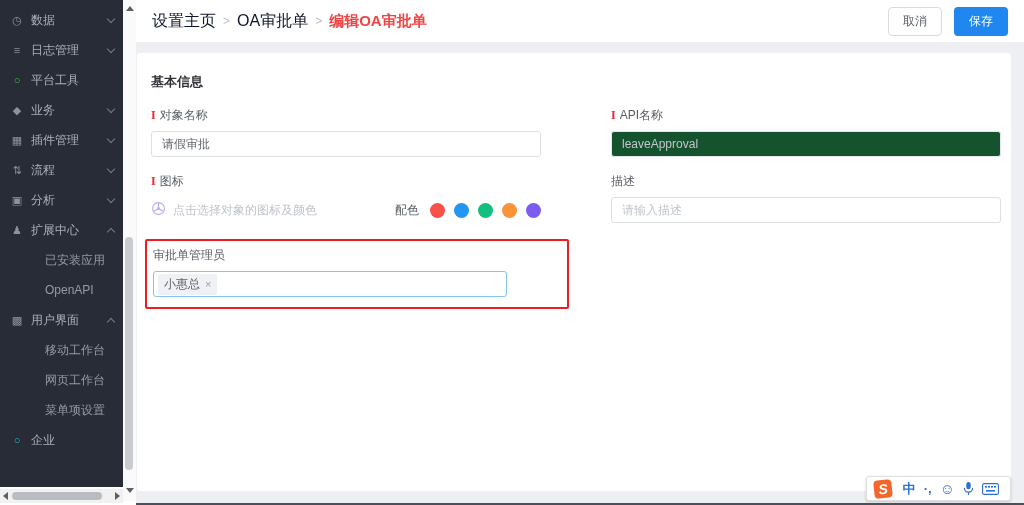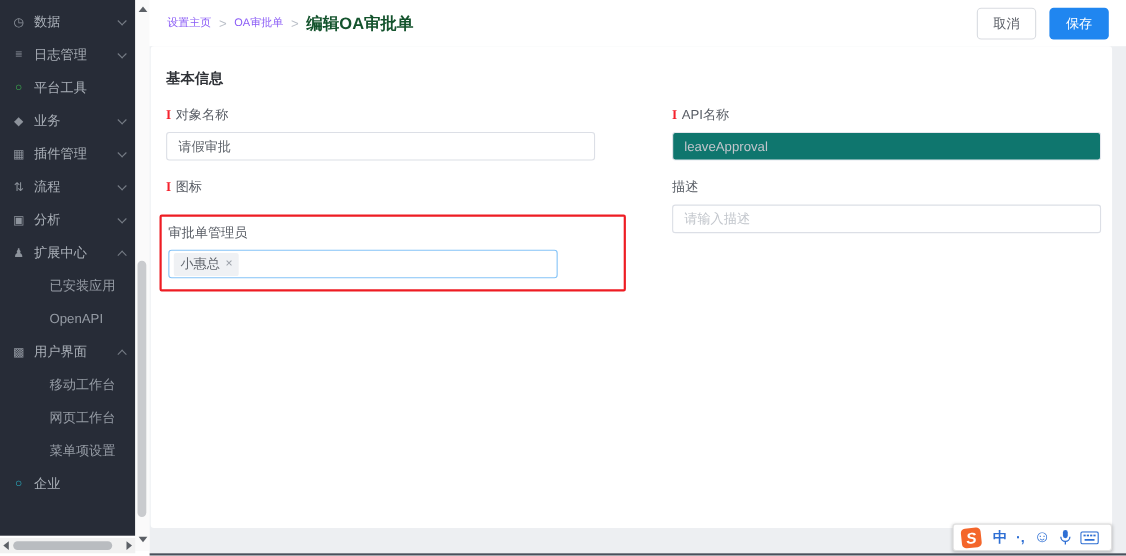--- a/index.html
+++ b/index.html
@@ -28,43 +28,43 @@
   .v-thumb{position:absolute;left:2px;top:237px;width:8px;height:233px;background:#c9cbce;border-radius:4px;}
   .hscroll{position:absolute;left:0;top:489px;width:123px;height:14px;background:#f1f1f1;}
   .h-arrow-left,.h-arrow-right{position:absolute;top:3px;width:0;height:0;
     border-top:4px solid transparent;border-bottom:4px solid transparent;}
   .h-arrow-left{left:3px;border-right:5px solid #5c6066;}
   .h-arrow-right{right:3px;border-left:5px solid #5c6066;}
   .h-thumb{position:absolute;left:12px;top:3px;width:90px;height:8px;background:#b9bcc0;border-radius:4px;}
   
   .header{position:absolute;left:136px;top:0;width:888px;height:42px;background:#fff;
     display:flex;align-items:center;padding:0 16px;box-sizing:border-box;}
-  .crumb-link{color:#8b5cf6;font-size:10px;cursor:pointer;}
+  .crumb-link{color:#0f172a;font-size:16px;cursor:pointer;}
   .crumb-sep{color:#b9bec7;font-size:12px;margin:0 7px;}
-  .crumb-current{color:#14532d;font-size:15px;font-weight:bold;}
+  .crumb-current{color:#ef4444;font-size:15px;font-weight:bold;}
   .header-buttons{margin-left:auto;display:flex;align-items:center;}
   .btn-cancel{padding:5px 14px;font-size:12px;color:#5a5e66;background:#fff;
     border:1px solid #d9dce1;border-radius:4px;cursor:pointer;margin-right:12px;}
   .btn-save{padding:6px 15px;font-size:12px;color:#fff;background:#2086f0;
     border:none;border-radius:4px;cursor:pointer;}
   
   .main-bg{position:absolute;left:136px;top:42px;width:888px;height:461px;background:#edeff2;}
-  .card{position:absolute;left:1px;top:0;width:874px;height:438px;background:#fff;
+  .card{position:absolute;left:1px;top:11px;width:874px;height:438px;background:#fff;
     border-radius:3px;padding:20px 0 1px 14px;box-sizing:border-box;}
   .section-title{font-size:13px;font-weight:bold;color:#2f3237;margin-bottom:16px;}
   .form-grid{display:flex;}
   .col{width:390px;}
   .col.right{margin-left:70px;}
   .f-label{font-size:12px;color:#585d65;margin-bottom:7px;display:flex;align-items:center;}
   .req{color:#f5222d;font-family:"Liberation Serif","DejaVu Serif",serif;font-weight:bold;
     margin-right:4px;font-size:12px;}
   .tbox{height:26px;border:1px solid #dcdfe6;border-radius:3px;box-sizing:border-box;
     font-size:12px;color:#5f646b;display:flex;align-items:center;padding:0 10px;background:#fff;}
   .tbox.ph{color:#c2c6cc;}
-  .tbox.disabled{background:#0f766e;border-color:#e4e7ed;color:#c2c6cc;}
+  .tbox.disabled{background:#14532d;border-color:#e4e7ed;color:#c2c6cc;}
   .field{margin-bottom:16px;}
   .icon-row{height:26px;display:flex;align-items:center;justify-content:space-between;}
   .icon-pick{display:flex;align-items:center;cursor:pointer;}
   .icon-pick .hint{font-size:12px;color:#bfc3cb;margin-left:7px;}
   .palette-row{display:flex;align-items:center;}
   .palette-label{font-size:12px;color:#585d65;margin-right:2px;}
   .dot{width:15px;height:15px;border-radius:50%;margin-left:9px;cursor:pointer;}
   
   .admin-wrap{margin-top:10px;margin-left:-6px;width:424px;box-sizing:border-box;
     border:2px solid #ee1c23;border-radius:2px;padding:6px 0 10px 6px;}
@@ -202,20 +202,43 @@
             <span class="req">I</span>
             <span>对象名称</span>
           </div>
           <div class="tbox">请假审批</div>
         </div>
 
         <div class="field">
           <div class="f-label">
             <span class="req">I</span>
             <span>图标</span>
+          </div>
+          <div class="icon-row">
+            <div class="icon-pick">
+              <span>
+                <svg width="15" height="15" viewBox="0 0 16 16" fill="none" stroke="#b3aef2" stroke-width="1.2">
+                  <circle cx="8" cy="8" r="6.3"></circle>
+                  <path d="M8 8 L8 1.7 M8 8 L2.6 11.2 M8 8 L13.4 11.2"></path>
+                  <circle cx="8" cy="8" r="1.5" fill="#b3aef2" stroke="none"></circle>
+                </svg>
+              </span>
+              <span class="hint">点击选择对象的图标及颜色</span>
+            </div>
+            <div class="palette-row">
+              <span class="palette-label">配色</span>
+              <span style="display:flex;align-items:center;">
+
+              <span class="dot" style="background: rgb(248, 81, 74);"></span>
+                  <span class="dot" style="background: rgb(33, 150, 243);"></span>
+                  <span class="dot" style="background: rgb(19, 191, 125);"></span>
+                  <span class="dot" style="background: rgb(251, 147, 56);"></span>
+                  <span class="dot" style="background: rgb(124, 92, 240);"></span>
+                </span>
+            </div>
           </div>
         </div>
 
         <div class="admin-wrap">
           <div class="f-label">
             <span>审批单管理员</span>
           </div>
           <div class="admin-input">
             <span class="tag">
               <span>小惠总</span>

